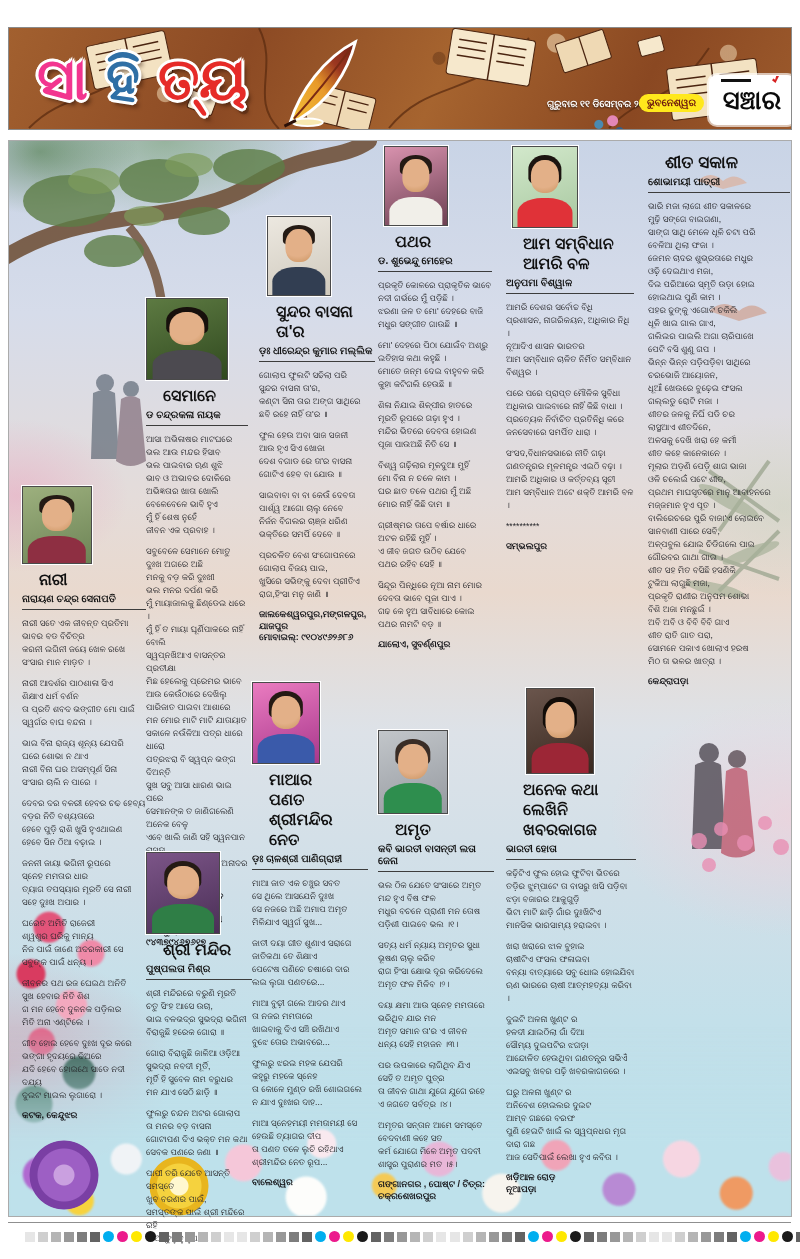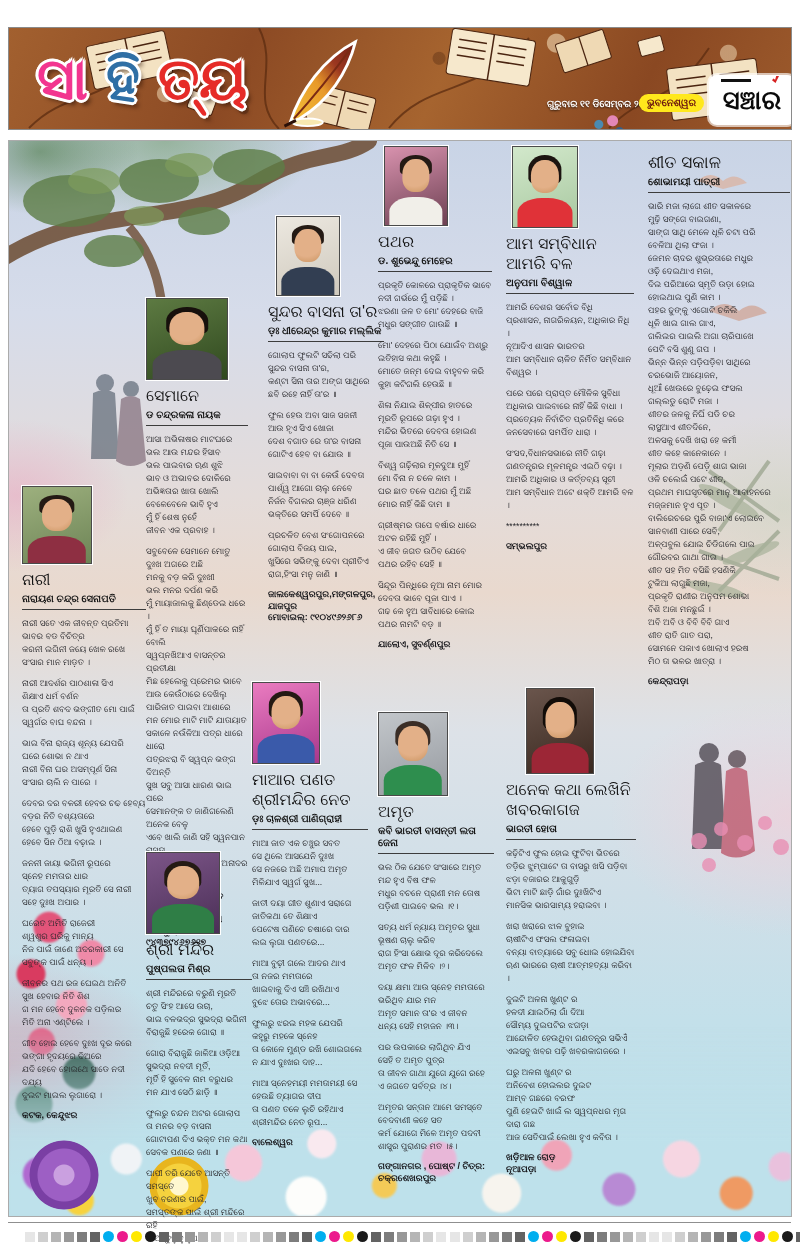--- a/index.html
+++ b/index.html
@@ -102,21 +102,21 @@
   .p-sambidhana{background:linear-gradient(160deg,#d2e8cb,#a8c8a0);} .p-sambidhana .torso{background:#e03238;}
   .p-sambidhana .hair{height:36%;background:#1c1410;}
   .p-maara{background:linear-gradient(160deg,#ea7cc0,#a8378c);} .p-maara .torso{background:#3a5aaa;}
   .p-maara .hair{height:34%;}
   .p-amruta{background:linear-gradient(160deg,#c2c6ca,#969aa0);} .p-amruta .torso{background:#2e8e4e;}
   .p-amruta .hair{height:32%;background:#3a2d26;}
   .p-aneka{background:linear-gradient(160deg,#6a554c,#39281f);} .p-aneka .torso{background:#9c2636;}
   .p-aneka .hair{height:38%;background:#120c08;}
   .p-srimandira{background:linear-gradient(160deg,#7c5588,#4a2f56);} .p-srimandira .torso{background:#2f7e46;}
   .p-srimandira .hair{height:34%;}
-  .poem h2{margin:4px 0 3px;font-size:16px;line-height:1.25;font-weight:normal;color:#101010;}
+  .poem h2{margin:4px 17px 3px;font-size:16px;line-height:1.25;font-weight:bold;color:#101010;}
   .byline{font-size:10px;font-weight:bold;color:#141414;padding-bottom:4px;
           border-bottom:1px solid #3c3c3c;margin-bottom:7px;}
   .verse{font-size:8.6px;line-height:13px;color:#26262a;}
   .stanza{margin:0 0 8px;}
   .sig{font-size:9px;font-weight:bold;line-height:11.5px;color:#16161a;margin-top:2px;}
   
   .foot-rule{position:absolute;left:8px;top:1222px;width:783px;height:1px;background:#8f8f8f;}
   .regmark{position:absolute;top:1231px;display:flex;align-items:center;gap:3px;z-index:6;}
   .regmark i{display:block;width:10px;height:10px;}
   .regmark .dot{border-radius:50%;width:11px;height:11px;}
@@ -301,21 +301,21 @@
     <div class="byline">ପୁଷ୍ପଲତା ମିଶ୍ର</div>
     <div class="verse">
         <p class="stanza">ଶ୍ରୀ ମନ୍ଦିରରେ ବରୁଣି ମୂରତି<br>ଚତୁ ସିଂହ ଆସେ ଉଚା,<br>ଭାଇ ବଳଭଦ୍ର ସୁଭଦ୍ରା ଭଗିନୀ<br>ବିରାଜୁଛି ହରେକ ଗୋରା ॥</p>
         <p class="stanza">ଗୋରା ବିରାଜୁଛି ଜାଳିଆ ଓଡ଼ିଆ<br>ସୁଭଦ୍ରା ନବଦୀ ମୂର୍ତି,<br>ମୂର୍ତି ହି ସୁବେଳ ନାମ ବରୁଧର<br>ମନ ଯାଏ ସେଠି ଛାଡ଼ି ॥</p>
         <p class="stanza">ଫୁଲରୁ ଚନ୍ଦନ ଅଟର ଗୋଲାପ<br>ତା ମନର ବଡ଼ ବାସନା<br>ଗୋଟାପଣ ଦିଏ ଭକ୍ତ ମନ କଥା<br>ସେବକ ପଣରେ ଜଣା ॥</p>
         <p class="stanza">ପାପୀ ତରି ଯେତେ ଆସନ୍ତି ସମସ୍ତେ<br>ଖୁବ ବରଣର ପାଇଁ,<br>ସମସ୍ତଙ୍କ ପାଇଁ ଶ୍ରୀ ମନ୍ଦିରେ ରହି<br>ମାଆ ତୁହୁ ହୁ ହୁଅରେ ॥</p>
       </div>
 
   </div>
 
-  <div class="poem" style="left:268px;top:216px;width:116px">
+  <div class="poem" style="left:259px;top:216px;width:116px">
     <div class="photo p-sundara" style="width:62px;height:78px;margin-left:8px">
       <i class="hair"></i>
         <i class="head"></i>
         <i class="torso"></i>
       </div>
     <h2>ସୁନ୍ଦର ବାସନା ତା'ର</h2>
     <div class="byline">ଡ଼ଃ ଧୀରେନ୍ଦ୍ର କୁମାର ମଲ୍ଲିକ</div>
     <div class="verse">
         <p class="stanza">ଗୋଲାପ ଫୁଲଟି ସଢିଲା ପରି<br>ସୁନ୍ଦର ବାସନା ତା'ର,<br>କଣ୍ଟା ସିନା ତାର ଅଙ୍ଗ ସାଥିରେ<br>ଛବି ରହେ ନାହିଁ ତା'ର ॥</p>
         <p class="stanza">ଫୁଲ ହେଉ ଅବା ସାଜ ସଜନୀ<br>ଆଉ ହୃଏ ସିଏ ଖୋଜା<br>ଦେଶ ବଗାଡ ରେ ତା'ର ବାସନା<br>ଗୋଟିଏ ହେବ ବା ଯୋଉ ॥</p>
@@ -355,21 +355,21 @@
         <p class="stanza">ପ୍ରକୃତି କୋଳରେ ପ୍ରାକୃତିକ ଭାବେ<br>ନଦୀ ଗର୍ଭରେ ମୁଁ ପଡ଼ିଛି ।<br>ଝରଣା ଜଳ ତ ମୋ' ଦେହରେ ବାଜି<br>ମଧୁର ସଙ୍ଗୀତ ଗାଉଛି ॥</p>
         <p class="stanza">ମୋ' ଦେହରେ ପିଠା ଯୋଇଁବ ଅଶ୍ରୁ<br>ଇତିହାସ କଥା କହୁଛି ।<br>ମୋତେ ଜନ୍ମ ଦେଇ ବାହୁବଳ କରି<br>କୁହା କଟିଗଲି ହେଉଛି ॥</p>
         <p class="stanza">ଶିଳା ନିଯାଇ ଶିଳ୍ପୀର ହାତରେ<br>ମୂରତି ରୂପରେ ଗଢ଼ା ହୁଏ ।<br>ମନ୍ଦିର ଭିତରେ ଦେବତା ହୋଇଣ<br>ପୂଜା ପାଉଅଛି ନିତି ସେ ॥</p>
         <p class="stanza">ବିଶ୍ୱ ଗଢ଼ିଲାର ମୂଳଦୁଆ ମୁହିଁ<br>ମୋ ବିନା ନ ଚଳେ କାମ ।<br>ଘର ଛାତ ତଳେ ପଥର ମୁଁ ଅଛି<br>ମୋର ନାହିଁ କିଛି ଦାମ ॥</p>
         <p class="stanza">ଗ୍ରୀଷ୍ମର ତାପେ ବର୍ଷାର ଧାରେ<br>ଅଟଳ ରହିଛି ମୁହିଁ ।<br>ଏ ଜୀବ ଜଗତ ଉଠିବ ଯେବେ<br>ପଥର ରହିବ ସେହି ॥</p>
         <p class="stanza">ସିନ୍ଦୂର ପିନ୍ଧିରେ ନୂଆ ନାମ ମୋର<br>ଦେବତା ଭାବେ ପୂଜା ପାଏ ।<br>ଗଢ କେ ହୁଅ ସାବିଧାରେ କୋଇ<br>ପଥର ନାମଟି ବଡ଼ ॥</p>
       </div>
     <div class="sig">ଯାଲୋଏ, ସୁବର୍ଣ୍ଣପୁର</div>
   </div>
 
-  <div class="poem" style="left:378px;top:712px;width:116px">
+  <div class="poem" style="left:378px;top:730px;width:116px">
     <div class="photo p-amruta" style="width:68px;height:82px">
       <i class="hair"></i>
         <i class="head"></i>
         <i class="torso"></i>
       </div>
     <h2>ଅମୃତ</h2>
     <div class="byline">କବି ଭାରତୀ ବାସନ୍ତୀ ଲତା ଜେନା</div>
     <div class="verse">
         <p class="stanza">ଭଲ ଠିକ ଯେତେ ସଂସାରେ ଅମୃତ<br>ମନ୍ଦ ହୁଏ ବିଷ ଫଳ<br>ମଧୁର ବଚନେ ପ୍ରାଣୀ ମନ ତୋଷ<br>ପଡ଼ିଶୀ ପାଇବେ ଭଲ ।୧।</p>
         <p class="stanza">ସତ୍ୟ ଧର୍ମ ନ୍ୟାୟ ଅମୃତର ସୁଧା<br>ଭୂଷଣ ଚାଲୁ କରିବ<br>ରାଗ ହିଂସା କ୍ଷୋଭ ଦୂର କରିଦେଲେ<br>ଅମୃତ ଫଳ ମିଳିବ ।୨।</p>

